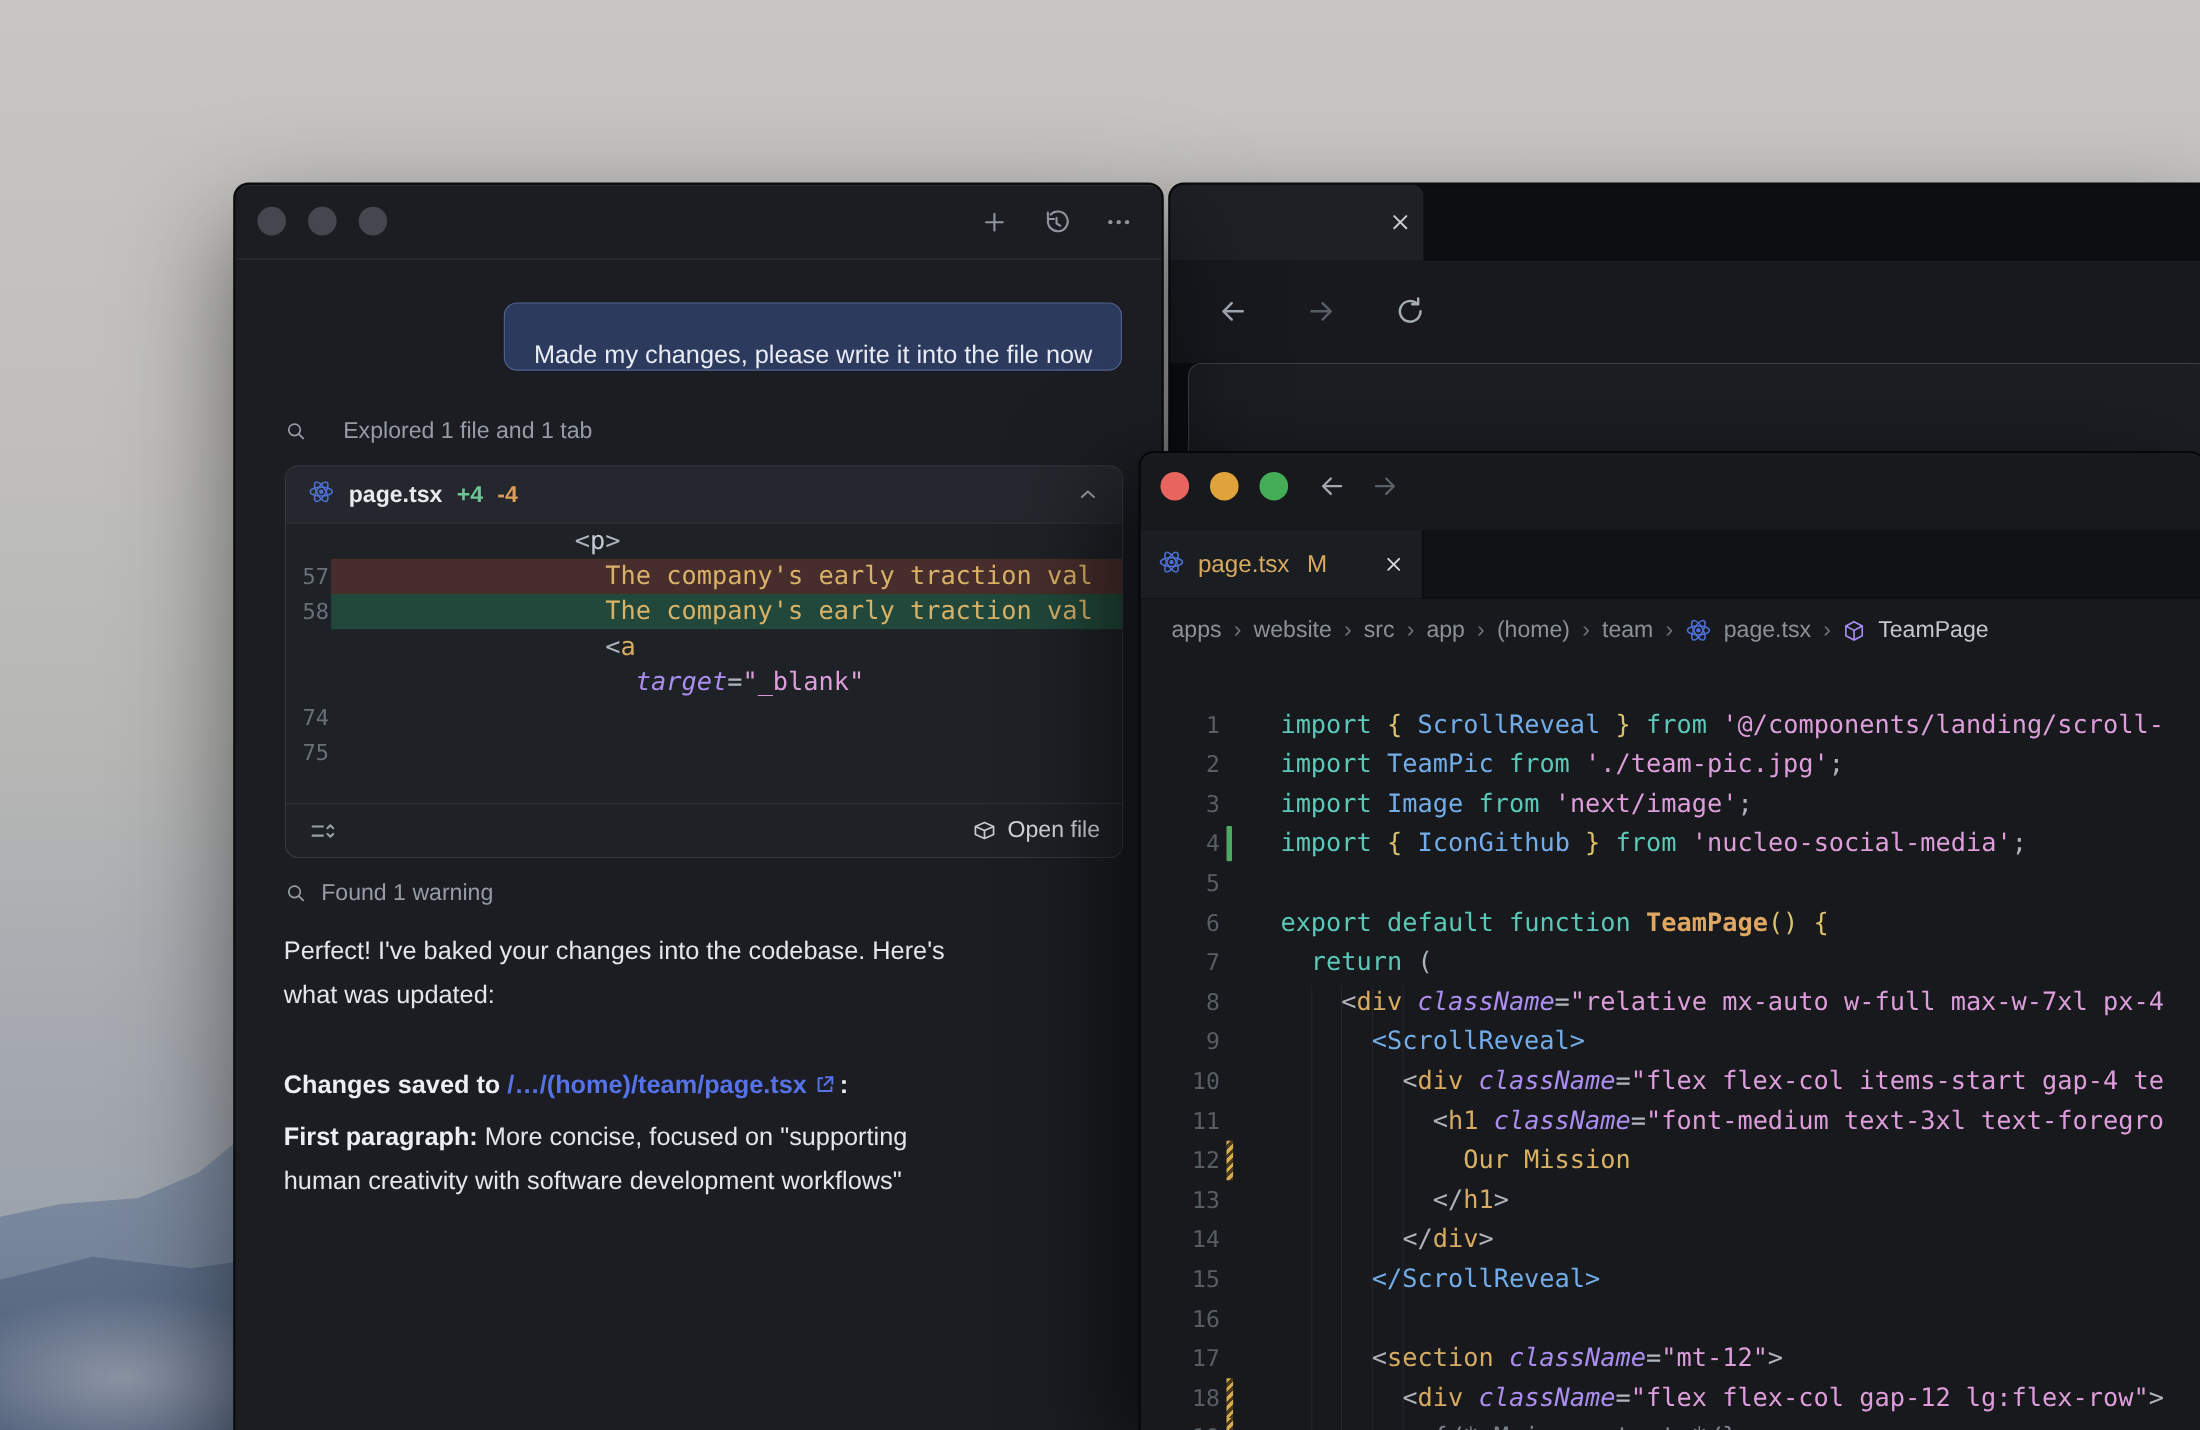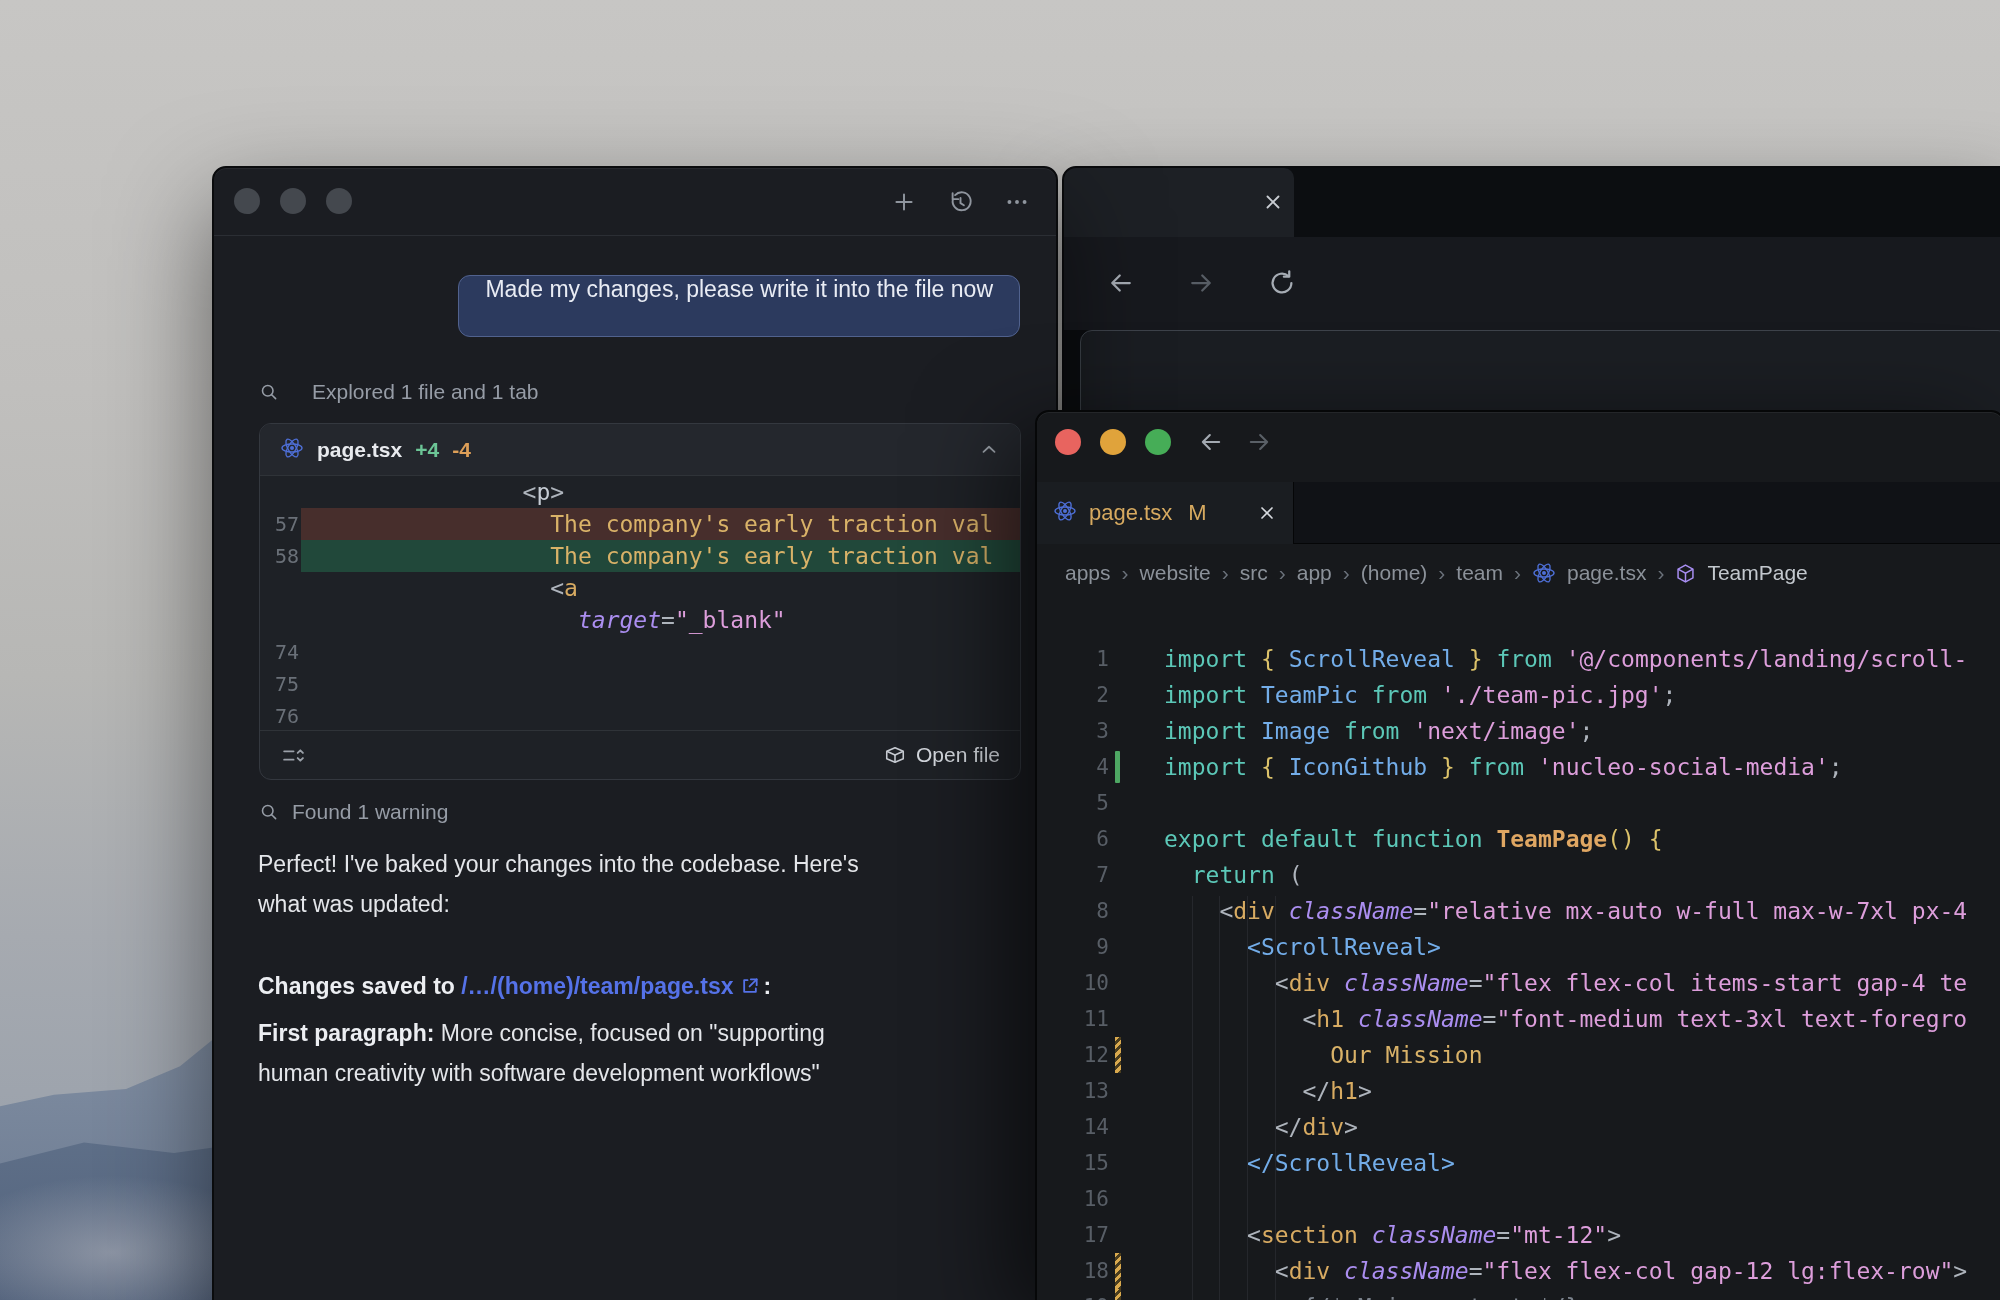--- a/index.html
+++ b/index.html
@@ -26,21 +26,21 @@
 
   
   #chat-win { left:212px; top:166px; width:846px; height:1200px; border-radius:14px; z-index:2; }
   .chat-header { position:absolute; top:0; left:0; right:0; height:68px;
                  border-bottom:1px solid #2b2e34; }
   .chat-header .tl { background:#44484e; top:20px; }
   .chat-icons { position:absolute; right:26px; top:0; height:68px; display:flex;
                 align-items:center; gap:30px; color:#8f959e; }
   .chat-icons svg { display:block; cursor:pointer; }
 
-  .bubble { position:absolute; top:107px; right:36px; height:62px; display:flex; align-items:flex-start;
+  .bubble { position:absolute; top:107px; right:36px; height:62px; display:flex; align-items:flex-end;
             padding:0 26px; border-radius:12px; background:#2c3a5e; border:1.5px solid #51628e;
             color:#e9ecf4; font-size:23px; }
 
   .status-row { position:absolute; left:45px; display:flex; align-items:center; gap:12px;
                 color:#969ca6; font-size:21px; }
   #explored-row { top:212px;gap:32px; }
   #warning-row  { top:632px; }
 
   
   .card { position:absolute; top:255px; left:45px; width:762px; height:357px;
@@ -261,26 +261,20 @@
           <div class="diff-row hidden">
             <span class="diff-ln">75</span>
             <div class="diff-content">
               <div class="hidden-wrap">
                 <i></i>
                 <span>15 hidden lines</span>
                 <i></i>
               </div>
             </div>
           </div>
-          <div class="diff-row ctx">
-            <span class="diff-ln">76</span>
-            <div class="diff-content">
-              <pre></pre>
-            </div>
-          </div>
         </div>
       <div class="card-footer">
         <svg width="25" height="25" viewBox="0 0 24 24" fill="none" stroke="#9aa0a8" stroke-width="1.8" stroke-linecap="round" stroke-linejoin="round">
           <path d="M4 8h9M4 16h9"></path>
           <path d="M17 9.5l2.5-2.5L22 9.5"></path>
           <path d="M17 14.5l2.5 2.5 2.5-2.5"></path>
         </svg>
         <div class="open-file">
           <svg width="22" height="22" viewBox="0 0 24 24" fill="none" stroke="#c6cad1" stroke-width="1.7" stroke-linejoin="round">
             <path d="M3 8l9-4 9 4-9 4-9-4z"></path>

